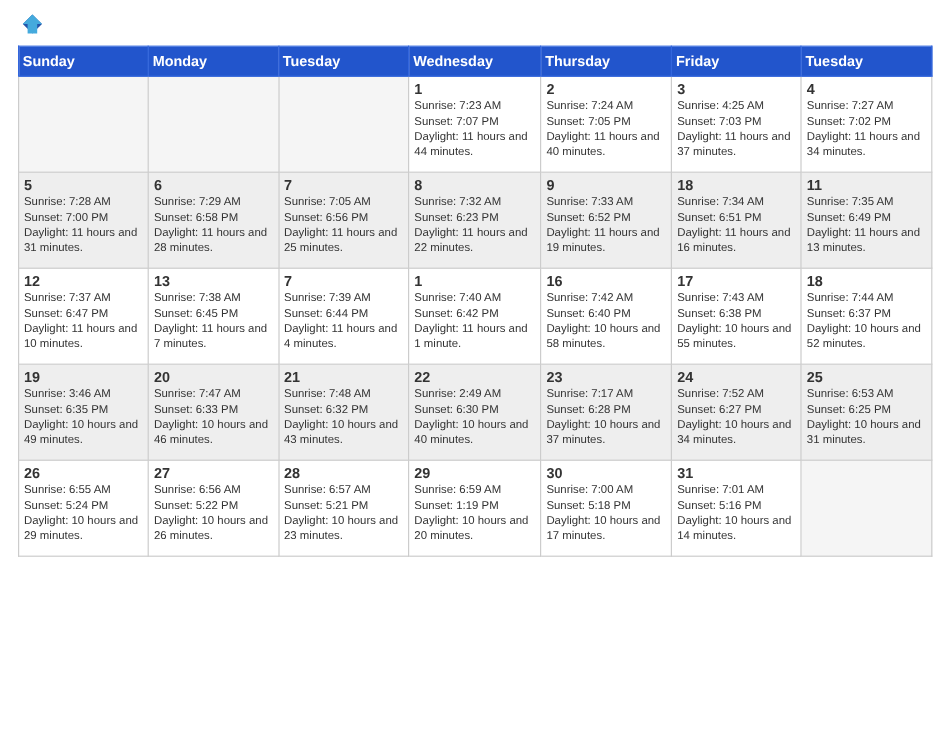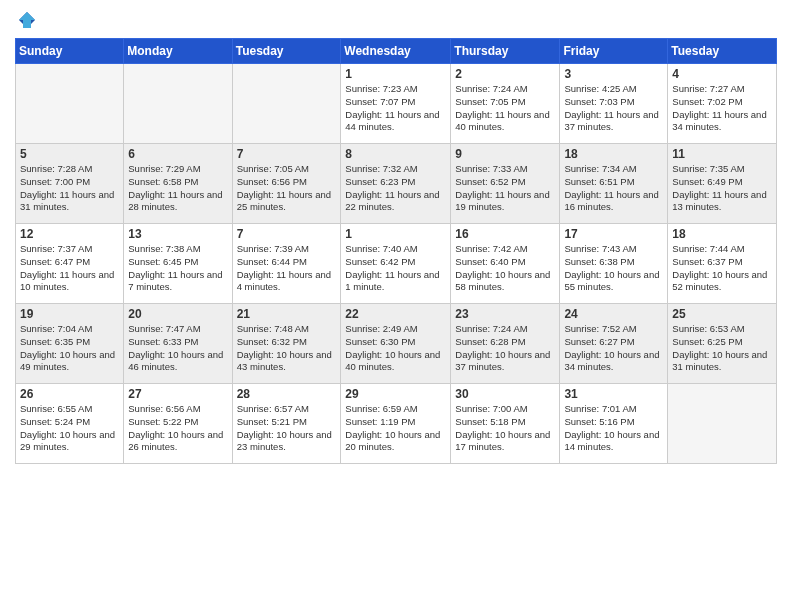--- a/index.html
+++ b/index.html
@@ -246,21 +246,21 @@
           <td>
             <span class="day-num">18</span>
             <div class="day-info">Sunrise: 7:44 AM
 Sunset: 6:37 PM
 Daylight: 10 hours and 52 minutes.</div>
           </td>
         </tr>
         <tr class="row-shaded">
           <td>
             <span class="day-num">19</span>
-            <div class="day-info">Sunrise: 7:04 AM
+            <div class="day-info">Sunrise: 3:46 AM
 Sunset: 6:35 PM
 Daylight: 10 hours and 49 minutes.</div>
           </td>
           <td>
             <span class="day-num">20</span>
             <div class="day-info">Sunrise: 7:47 AM
 Sunset: 6:33 PM
 Daylight: 10 hours and 46 minutes.</div>
           </td>
           <td>
@@ -270,21 +270,21 @@
 Daylight: 10 hours and 43 minutes.</div>
           </td>
           <td>
             <span class="day-num">22</span>
             <div class="day-info">Sunrise: 2:49 AM
 Sunset: 6:30 PM
 Daylight: 10 hours and 40 minutes.</div>
           </td>
           <td>
             <span class="day-num">23</span>
-            <div class="day-info">Sunrise: 7:24 AM
+            <div class="day-info">Sunrise: 7:17 AM
 Sunset: 6:28 PM
 Daylight: 10 hours and 37 minutes.</div>
           </td>
           <td>
             <span class="day-num">24</span>
             <div class="day-info">Sunrise: 7:52 AM
 Sunset: 6:27 PM
 Daylight: 10 hours and 34 minutes.</div>
           </td>
           <td>

